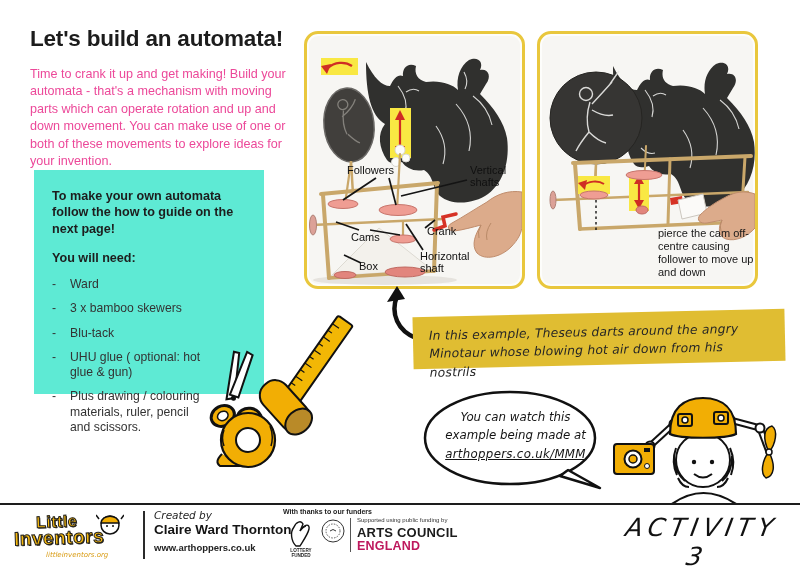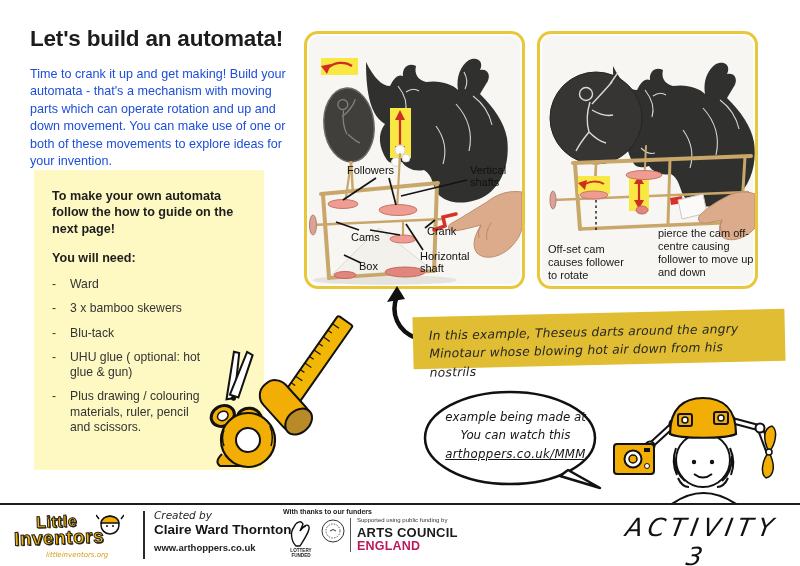--- a/index.html
+++ b/index.html
@@ -2,22 +2,22 @@
 <html><head>
 <meta charset="utf-8">
 <style>
   html,body{margin:0;padding:0;background:#fff;}
   .page{position:relative;width:800px;height:566px;background:#ffffff;overflow:hidden;
         font-family:"Liberation Sans",sans-serif;color:#222;}
   .abs{position:absolute;}
 
   
   .title{left:30px;top:26px;font-size:22.5px;font-weight:700;color:#1c1c1c;letter-spacing:-.2px;}
-  .intro{left:30px;top:66px;width:258px;font-size:12.6px;line-height:1.38;color:#1d4ed8;}
-  .materials{left:34px;top:170px;width:230px;height:300px;background:#fef9c3;box-sizing:border-box;
+  .intro{left:30px;top:66px;width:258px;font-size:12.6px;line-height:1.38;color:#ec4899;}
+  .materials{left:34px;top:170px;width:230px;height:224px;background:#5eead4;box-sizing:border-box;
              padding:18px 14px 0 18px;}
   .materials .lead{font-size:12.6px;font-weight:700;color:#1d1d1d;line-height:1.3;width:196px;}
   .materials .need{font-size:12.6px;font-weight:700;color:#1d1d1d;margin-top:14px;}
   .materials ul{list-style:none;margin:12px 0 0 0;padding:0;}
   .materials li{display:flex;gap:14px;margin-bottom:9px;font-size:12.2px;color:#333;line-height:1.25;}
   .materials li::before{content:"-";flex:none;color:#333;}
   .materials li span{max-width:132px;display:inline-block;}
 
   
   .panel{position:absolute;width:221px;height:258px;border:3px solid #e9c73d;border-radius:14px;
@@ -263,42 +263,41 @@
       <ellipse cx="102" cy="176" rx="6" ry="4" fill="#e2857d" stroke="#c06a62"></ellipse>
       <path d="M56,166 L56,198" stroke="#141414" stroke-width="1.4" stroke-dasharray="2.5,3"></path>
       <path d="M130,164 l12,-2 l1,7 l-12,2 Z" fill="#d63226"></path>
       <path d="M138,166 L163,160 L167,179 L142,185 Z" fill="#fbfaf8" stroke="#ccc7bf"></path>
 
       <g>
         <path d="M215,160 C204,156 194,158 184,164 C174,169 166,175 160,181 C156,186 160,190 167,189 L182,186 C178,194 178,202 186,205 C196,208 208,202 215,194 Z" fill="#dcab8b" stroke="#c08d6d"></path>
         <path d="M182,186 q-3,6 -1,11" fill="none" stroke="#b98a68"></path>
       </g>
     </svg>
-    <div class="caption" style="left:8px;top:209px;width:86px">Off-set cam causes follower to rotate</div>
     <div class="caption" style="left:118px;top:193px;width:100px">pierce the cam off-centre causing follower to move up and down</div>
   </div>
 
   <svg class="abs" style="left:376px;top:286px" width="50" height="54" viewBox="0 0 50 54">
     <path d="M40,52 C22,45 14,28 21,10" fill="none" stroke="#111" stroke-width="4.5" stroke-linecap="round"></path>
     <polygon points="11,16 21,0 29,13" fill="#111"></polygon>
   </svg>
 
   <div class="abs note">
     <div class="hand">In this example, Theseus darts around the angry</div>
     <div class="hand">Minotaur whose blowing hot air down from his nostrils</div>
   </div>
 
   <svg class="abs" style="left:422px;top:388px" width="200" height="108" viewBox="0 0 200 108">
     <ellipse cx="88" cy="50" rx="85" ry="46" fill="#fff" stroke="#111" stroke-width="2.5"></ellipse>
     <polygon points="146,82 178,100 138,88" fill="#fff" stroke="#111" stroke-width="2.5" stroke-linejoin="round"></polygon>
     <ellipse cx="88" cy="50" rx="82" ry="43" fill="#fff"></ellipse>
   </svg>
   <div class="abs bubble-text">
+    <div class="hand">You can watch this</div>
     <div class="hand">example being made at</div>
-    <div class="hand">You can watch this</div>
     <div class="hand url">arthoppers.co.uk/MMM</div>
   </div>
 
   <svg class="abs" style="left:612px;top:390px" width="185" height="114" viewBox="0 0 185 114">
     <path d="M60,114 Q91,92 124,114 Z" fill="#fff" stroke="#111" stroke-width="2.2"></path>
     <circle cx="91" cy="70" r="27" fill="#fff" stroke="#111" stroke-width="2"></circle>
     <g stroke="#111" stroke-width="2" fill="none">
       <path d="M64,58 q-5,14 1,27 M62,66 q1,17 11,25 M118,58 q6,14 1,27 M120,66 q0,17 -10,25"></path>
       <path d="M66,88 q4,9 11,9 M116,88 q-4,9 -11,9"></path>
     </g>

